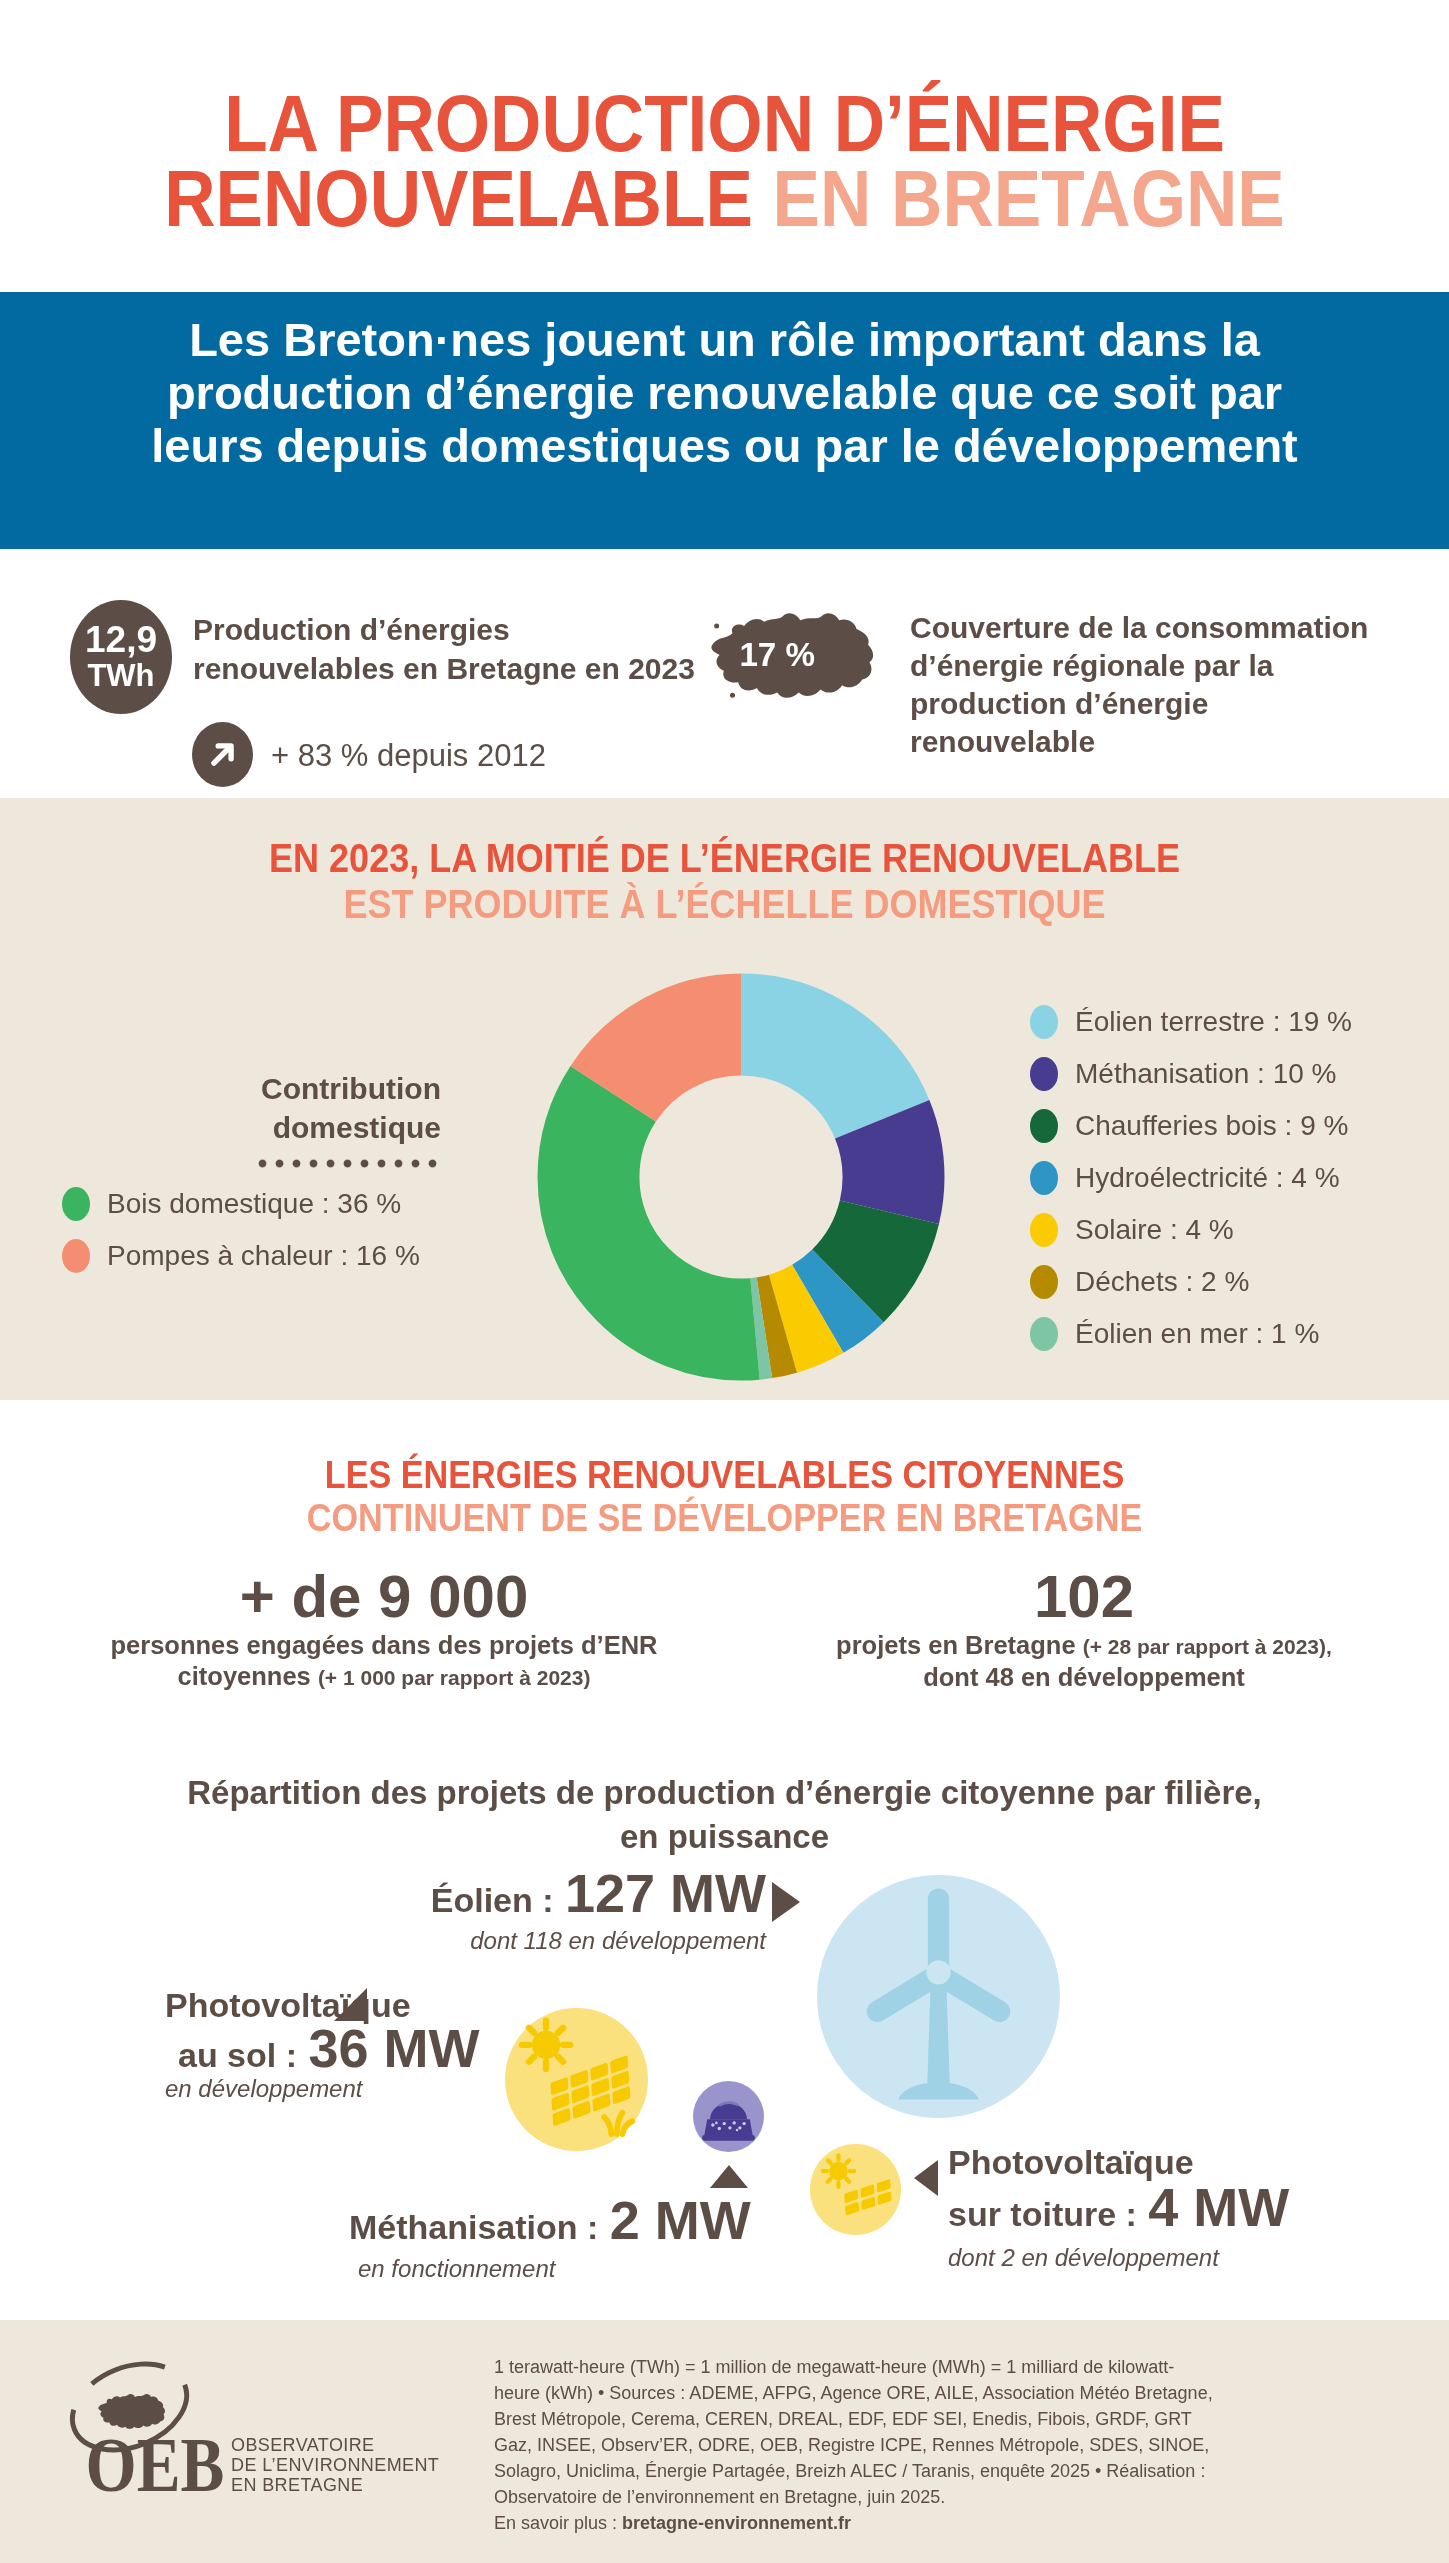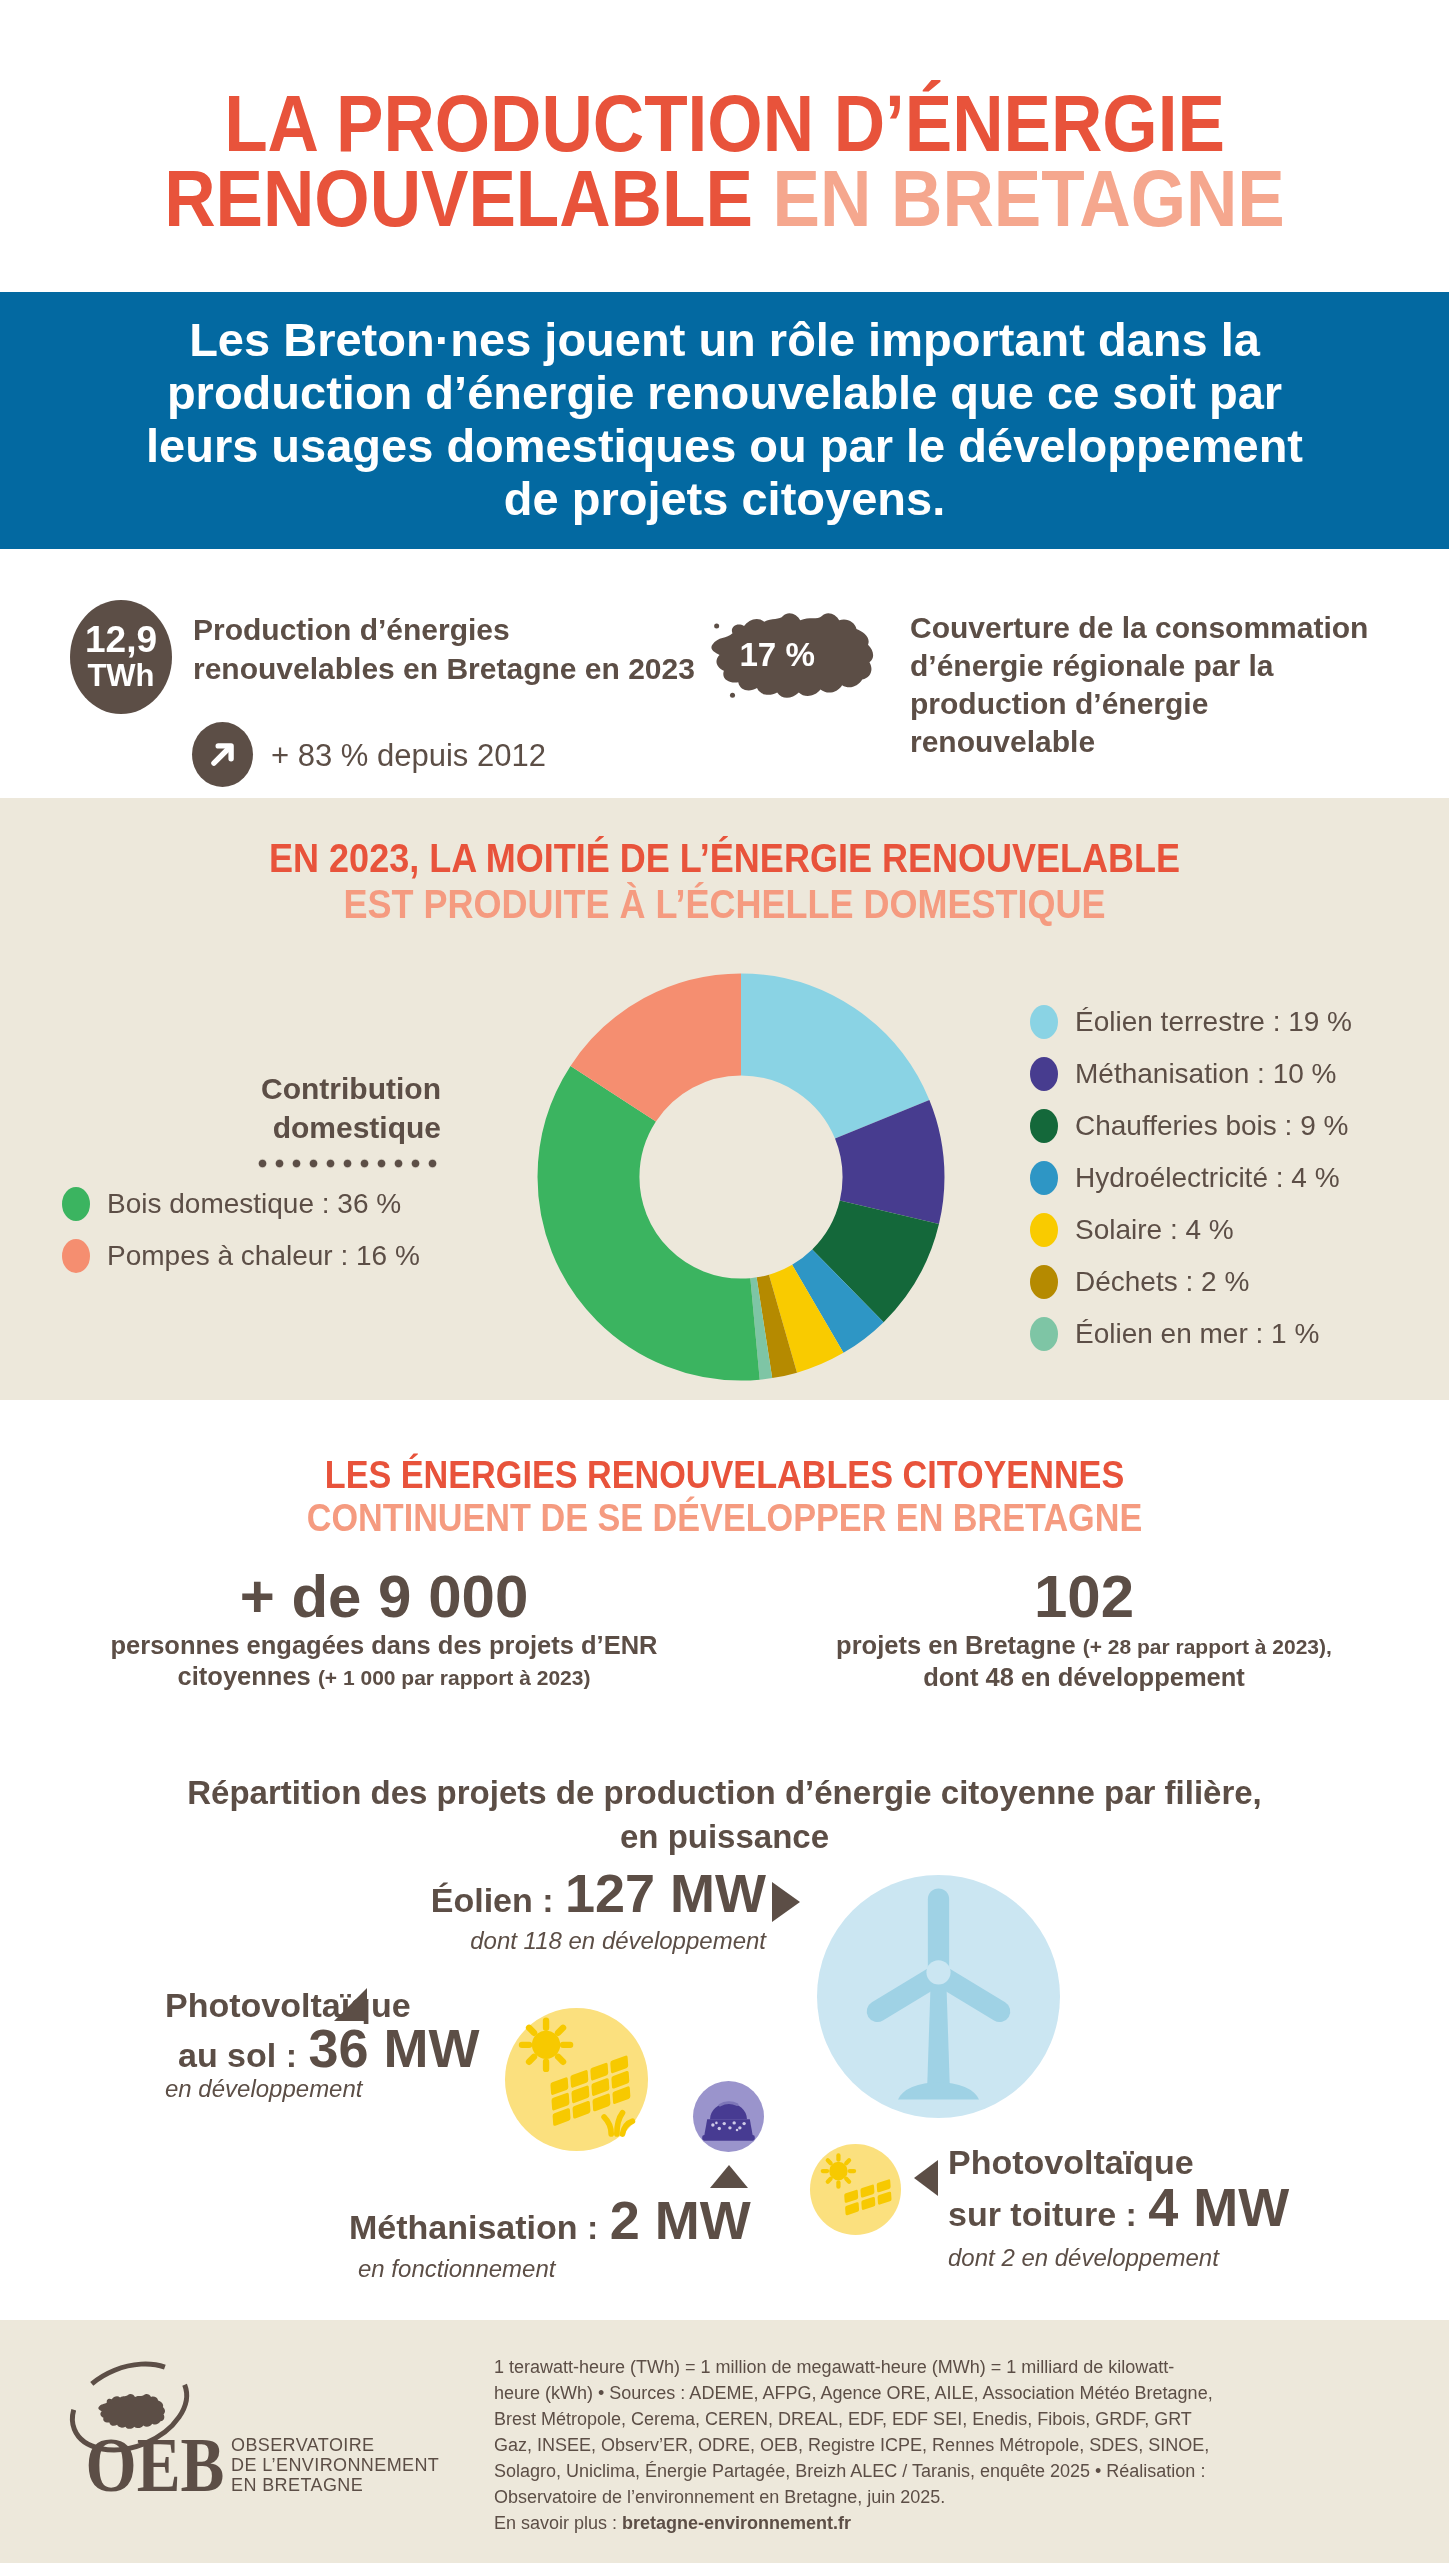--- a/index.html
+++ b/index.html
@@ -59,22 +59,21 @@
     <span>LA PRODUCTION D’ÉNERGIE</span>
   </div>
   <div class="abs center h1 cond" style="top:160px;">
     <span>RENOUVELABLE </span><span class="lite">EN BRETAGNE</span>
   </div>
 
   <div id="banner" class="abs">
     <div class="txt">
       <div>Les Breton·nes jouent un rôle important dans la</div>
       <div>production d’énergie renouvelable que ce soit par</div>
-      <div>leurs usages domestiques ou par le développement</div>
-      <div>de projets citoyens.</div>
+      <div>leurs depuis domestiques ou par le développement</div>
     </div>
   </div>
 
   <div class="abs bigdot" style="left:70px;top:600px;width:102px;height:114px;">
     <span style="font-size:37px;line-height:38px;">12,9</span>
     <span style="font-size:31px;line-height:34px;">TWh</span>
   </div>
   <div class="abs statdesc" style="left:193px;top:610px;width:511px;">
     <div>Production d’énergies</div>
     <div>renouvelables en Bretagne en 2023</div>

